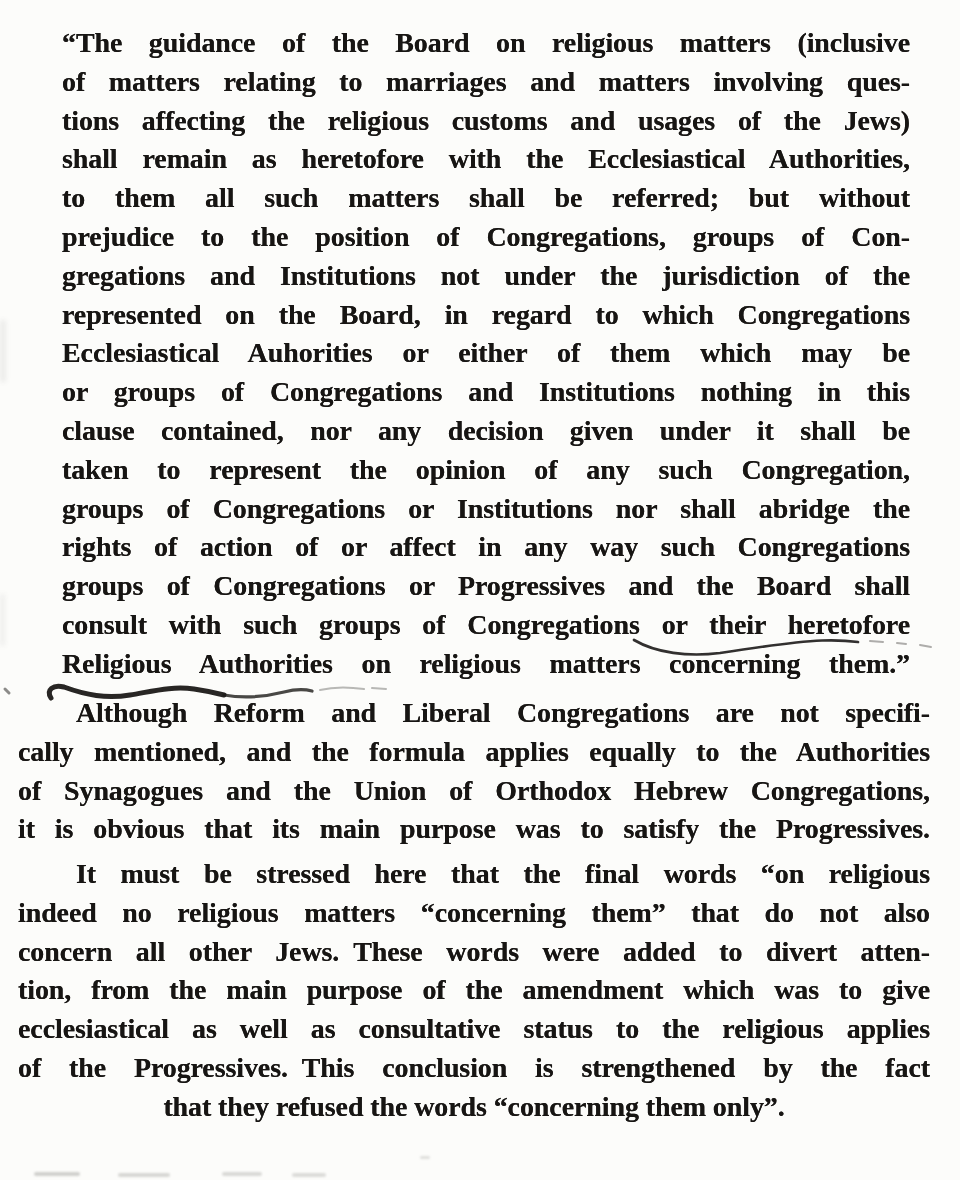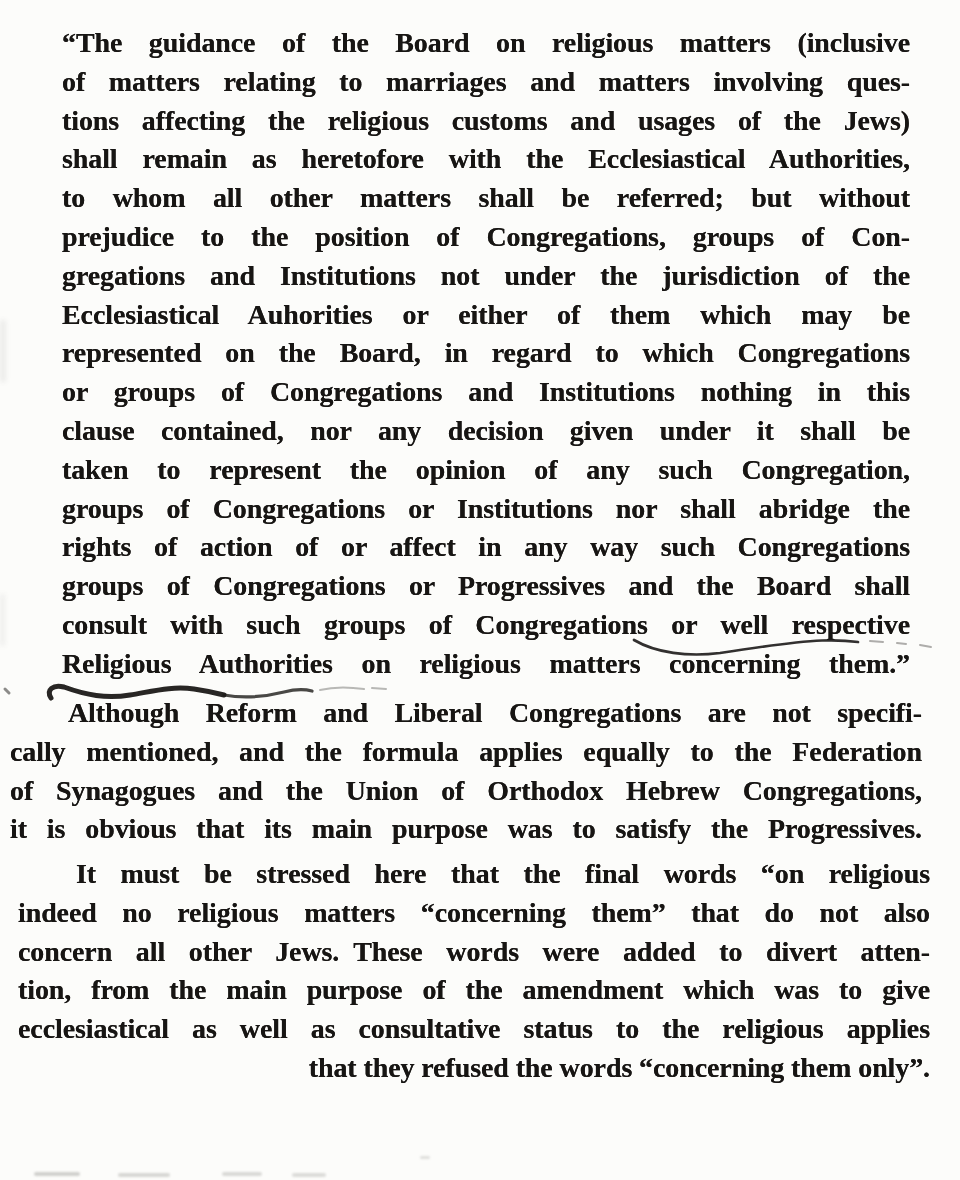--- a/index.html
+++ b/index.html
@@ -19,71 +19,72 @@
     line-height: 38.8px;
     font-size: 28px;
     letter-spacing: -0.1px;
     text-align: justify;
     overflow: hidden;
     white-space: normal;
     text-shadow: 0 0 0.6px rgba(23,21,19,0.85);
     font-weight: bold;
   }
   .line::after { content: ""; display: inline-block; width: 100%; height: 0; vertical-align: top; }
-  .line.noj { text-align: right; }
+  .line.noj { text-align: center; }
   .line.noj::after { content: none; }
 
   .quote   { position: absolute; left: 62px; top: 24px;  width: 848px; }
-  .para-1  { position: absolute; left: 10px; top: 694px; width: 912px; }
+  .para-1  { position: absolute; left: 18px; top: 694px; width: 912px; }
   .para-2  { position: absolute; left: 18px; top: 855px; width: 912px; }
   .para-1 .line:first-child, .para-2 .line:first-child { text-indent: 58px; }
 
   .overlay { position: absolute; left: 0; top: 0; width: 960px; height: 1180px; pointer-events: none; }
 
   .artifact { position: absolute; background: #8a8a85; border-radius: 2px; filter: blur(1.3px); }
   .edge-smudge { position: absolute; background: #777; filter: blur(2.5px); }
 </style>
 </head>
 <body>
 
 <div class="page">
 
   <div class="quote">
       <div class="line">“The guidance of the Board on religious matters (inclusive</div>
       <div class="line">of matters relating to marriages and matters involving ques-</div>
       <div class="line">tions affecting the religious customs and usages of the Jews)</div>
       <div class="line">shall remain as heretofore with the Ecclesiastical Authorities,</div>
-      <div class="line">to whom all other matters shall be referred; but without</div>
+      <div class="line">to them all such matters shall be referred; but without</div>
       <div class="line">prejudice to the position of Congregations, groups of Con-</div>
       <div class="line">gregations and Institutions not under the jurisdiction of the</div>
+      <div class="line">represented on the Board, in regard to which Congregations</div>
       <div class="line">Ecclesiastical Auhorities or either of them which may be</div>
-      <div class="line">represented on the Board, in regard to which Congregations</div>
       <div class="line">or groups of Congregations and Institutions nothing in this</div>
       <div class="line">clause contained, nor any decision given under it shall be</div>
       <div class="line">taken to represent the opinion of any such Congregation,</div>
       <div class="line">groups of Congregations or Institutions nor shall abridge the</div>
       <div class="line">rights of action of or affect in any way such Congregations</div>
       <div class="line">groups of Congregations or Progressives and the Board shall</div>
-      <div class="line">consult with such groups of Congregations or well respective</div>
+      <div class="line">consult with such groups of Congregations or their heretofore</div>
       <div class="line">Religious Authorities on religious matters concerning them.”</div>
     </div>
 
   <div class="para-1">
       <div class="line">Although Reform and Liberal Congregations are not specifi-</div>
-      <div class="line">cally mentioned, and the formula applies equally to the Federation</div>
+      <div class="line">cally mentioned, and the formula applies equally to the Authorities</div>
       <div class="line">of Synagogues and the Union of Orthodox Hebrew Congregations,</div>
       <div class="line">it is obvious that its main purpose was to satisfy the Progressives.</div>
     </div>
 
   <div class="para-2">
       <div class="line">It must be stressed here that the final words “on religious</div>
       <div class="line">indeed no religious matters “concerning them” that do not also</div>
       <div class="line">concern all other Jews. These words were added to divert atten-</div>
       <div class="line">tion, from the main purpose of the amendment which was to give</div>
       <div class="line">ecclesiastical as well as consultative status to the religious applies</div>
+      <div class="line">of the Progressives. This conclusion is strengthened by the fact</div>
       <div class="line noj">that they refused the words “concerning them only”.</div>
     </div>
 
   <svg class="overlay" width="960" height="1180" viewBox="0 0 960 1180" fill="none" stroke="#1c1a18" stroke-linecap="round">
 
     <g>
       <path d="M634,640 C656,653 688,657 720,653 C758,647 790,642 822,640.5 C836,640 847,640.5 858,642" stroke-width="2.7" opacity="0.9"></path>
       <path d="M870,641 l13,1 M897,643 l9,1 M920,645 l11,2" stroke-width="2" opacity="0.35"></path>
     </g>
 

